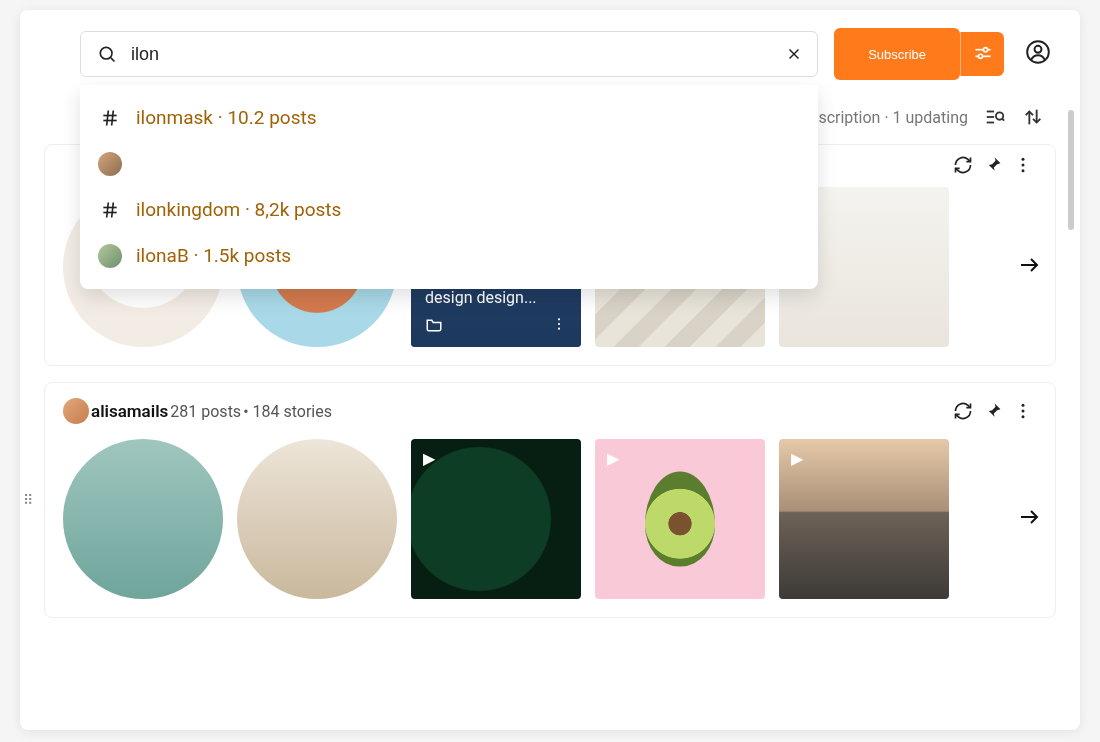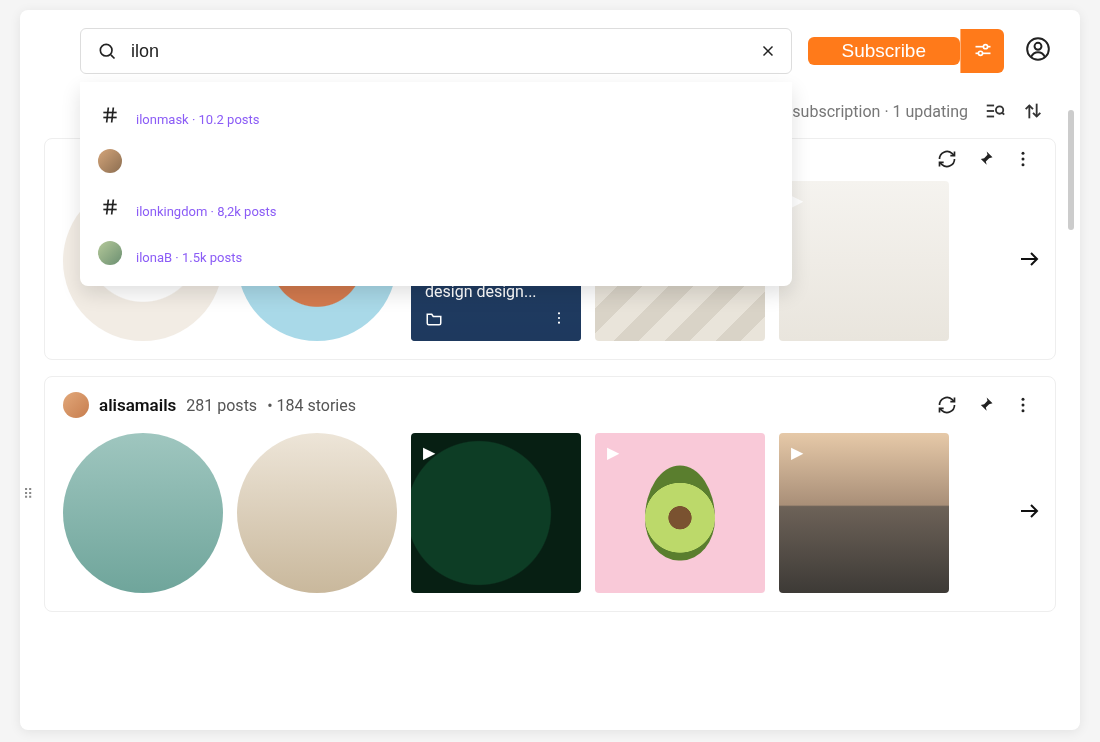--- a/index.html
+++ b/index.html
@@ -54,22 +54,22 @@
     cursor: pointer;
     display: flex;
     color: #222;
   }
   .subscribe-btn {
     background: #ff7a1a;
     color: #fff;
     border: none;
     border-radius: 6px;
     padding: 0 34px;
-    height: 28px;
-    font-size: 19px;
+    height: 52px;
+    font-size: 13px;
     cursor: pointer;
     display: flex;
     align-items: center;
   }
   .filter-btn {
     background: #ff7a1a;
     color: #fff;
     border: none;
     border-left: 1px solid rgba(255,255,255,0.4);
     border-radius: 0 6px 6px 0;
@@ -96,26 +96,26 @@
     right: 0;
     top: 54px;
     background: #fff;
     border-radius: 0 0 8px 8px;
     box-shadow: 0 8px 20px rgba(0,0,0,0.12);
     padding: 10px 0;
     z-index: 20;
   }
   .dd-item {
     display: flex;
-    align-items: flex-end;
+    align-items: flex-start;
     gap: 14px;
     padding: 11px 18px;
     cursor: pointer;
-    font-size: 13px;
-    color: #8b5cf6;
+    font-size: 19px;
+    color: #a16207;
   }
   .dd-icon {
     width: 24px;
     height: 24px;
     display: flex;
     align-items: center;
     justify-content: center;
     color: #222;
   }
   .dd-avatar {
@@ -150,21 +150,21 @@
   .card {
     background: #fff;
     border: 1px solid #eee;
     border-radius: 8px;
     padding: 14px 18px 18px;
     margin-bottom: 16px;
   }
   .card-head {
     display: flex;
     align-items: center;
-    gap: 10px;
+    gap: 2px;
     margin-bottom: 14px;
   }
   .uavatar {
     width: 26px;
     height: 26px;
     border-radius: 50%;
     background: linear-gradient(135deg,#e2a87a,#c77d4e);
   }
   .uname { font-weight: 600; font-size: 17px; color: #111; }
   .ustats { font-size: 16px; color: #555; }

